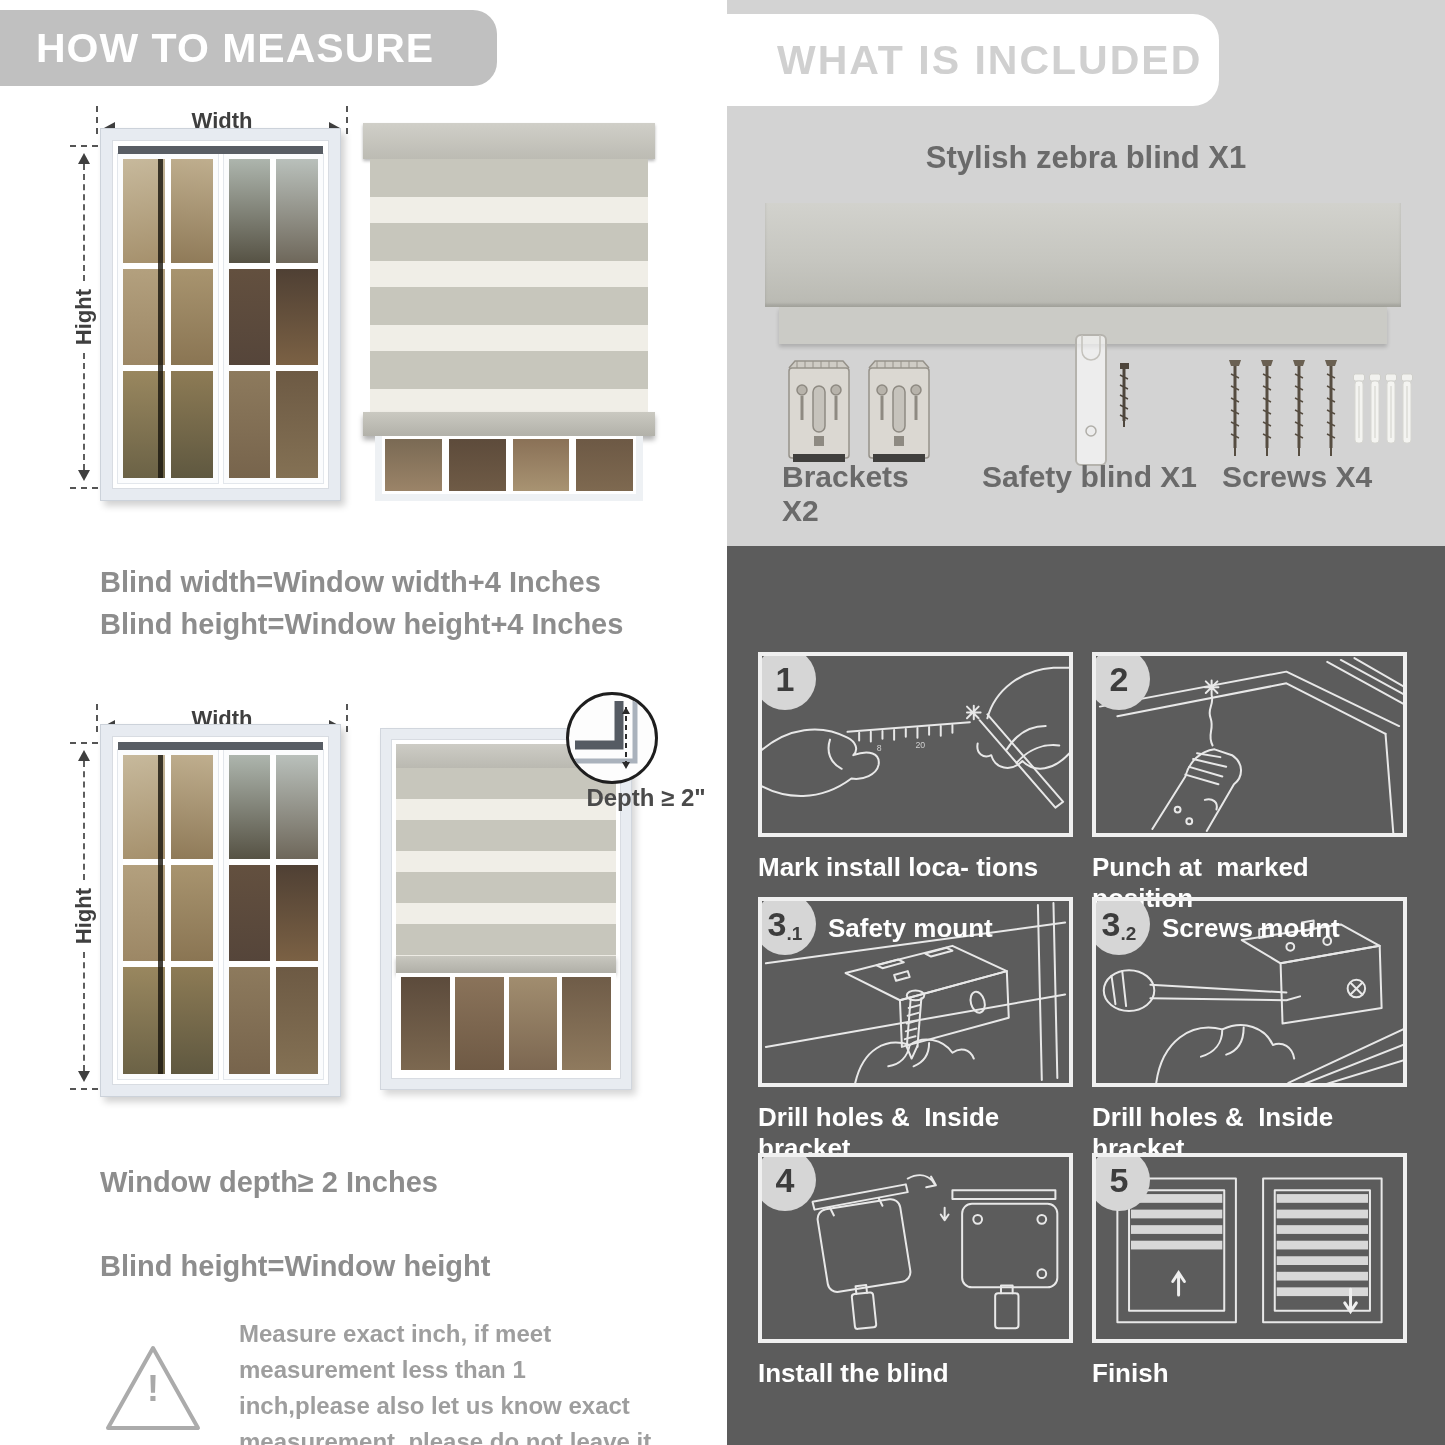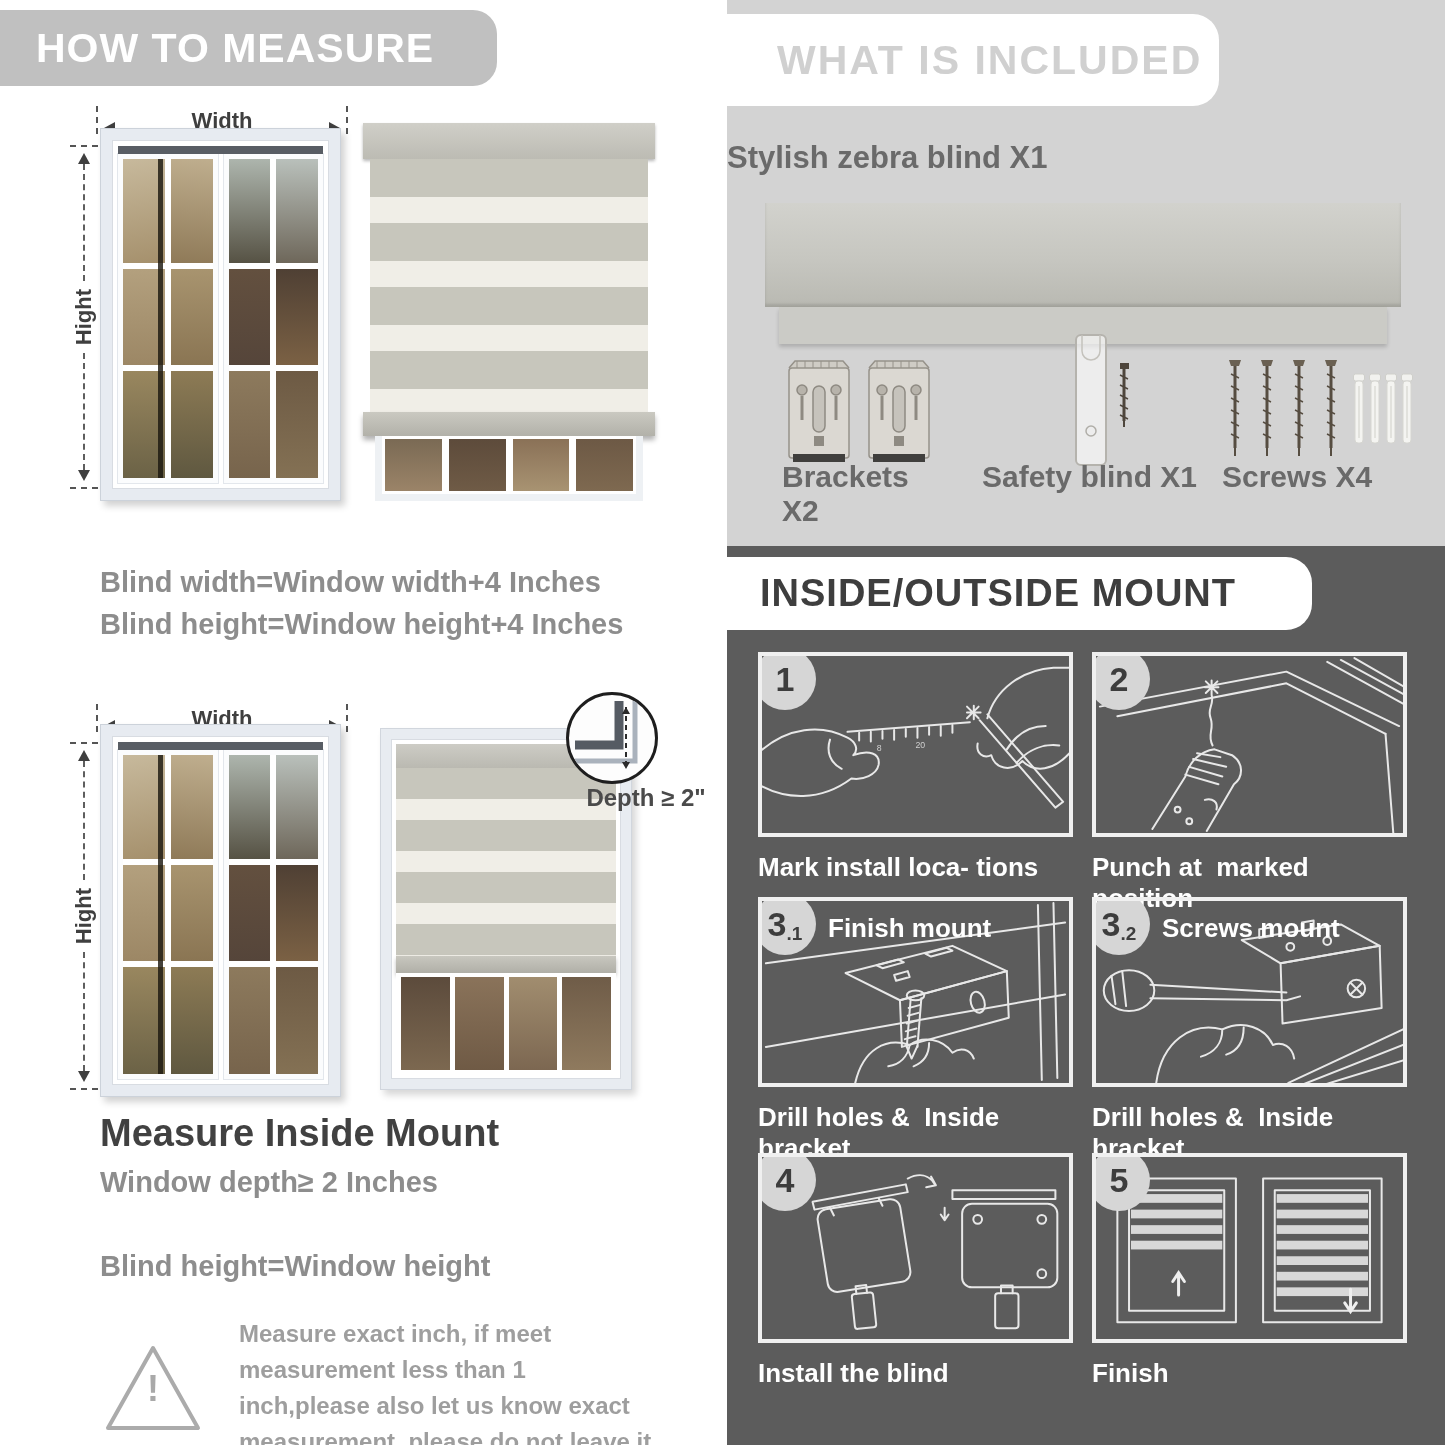--- a/index.html
+++ b/index.html
@@ -93,21 +93,21 @@
   .warn{position:absolute;left:103px;top:1316px;width:560px;display:flex;align-items:center;gap:36px}
   .warn .tri{position:relative;width:100px;height:92px;flex:0 0 auto}
   .warn .bang{position:absolute;left:0;top:26px;width:100px;text-align:center;font-weight:bold;font-size:36px;color:#a9a9a9}
   .warn .wtxt{font-weight:bold;font-size:24px;line-height:36px;color:#9e9e9e;max-width:420px}
 
   
   .panel-light{position:absolute;left:727px;top:0;width:718px;height:546px;background:var(--panel-light)}
   .bar-white{position:absolute;background:#fff;border-radius:0 26px 26px 0;display:flex;align-items:center}
   .bar1{left:0;top:14px;width:492px;height:92px}
   .bar1 span{font-weight:bold;font-size:41px;letter-spacing:2px;color:var(--watermark-text);padding-left:50px}
-  .prod-lbl{position:absolute;left:0;top:140px;width:100%;
+  .prod-lbl{position:absolute;left:0;top:140px;width:100%;text-align:center;
     font-weight:bold;font-size:31px;color:var(--included-text)}
   .headrail{position:absolute;left:38px;top:203px;width:636px;height:104px;
     background:linear-gradient(180deg,#d2d2cd 0%,#c6c6c0 55%,#b9b9b2 100%);
     box-shadow:inset 0 -3px 3px rgba(0,0,0,.12)}
   .headrail .lip{position:absolute;left:14px;right:14px;top:104px;height:37px;
     background:linear-gradient(180deg,#cccccc7 0%,#cbcbc6 60%,#b5b5af 100%);
     background-color:#cbcbc6;box-shadow:0 3px 4px rgba(0,0,0,.18)}
   .inc-item-svg{position:absolute}
   .inc-lbl{position:absolute;top:460px;font-weight:bold;font-size:30px;color:var(--included-text)}
 
@@ -255,21 +255,20 @@
   <div class="mag">
     <svg class="art" width="86" height="86" viewBox="0 0 86 86">
       <path d="M6,50 L50,50 L50,6" fill="none" stroke="#555b63" stroke-width="9"></path>
       <path d="M6,66 L66,66 L66,6" fill="none" stroke="#aab2bc" stroke-width="5"></path>
       <path d="M57,12 L57,74" stroke="#2b2b2b" stroke-width="2" stroke-dasharray="5 4" fill="none"></path>
       <path d="M57,12 l-4,7 h8 z M57,74 l-4,-7 h8 z" fill="#2b2b2b"></path>
     </svg>
   </div>
   <div class="depth-lbl">Depth ≥ 2"</div>
 
-  <h2 class="m-title" style="top:1112px">Measure Inside Mount</h2>
   <p class="m-line" style="top:1166px">Window depth≥ 2 Inches</p>
   <p class="m-line" style="top:1250px">Blind height=Window height</p>
 
   <div class="warn">
     <div class="tri">
       <svg class="art" width="100" height="92" viewBox="0 0 100 92">
         <path d="M50,6 L95,86 L5,86 Z" fill="none" stroke="#ababab" stroke-width="4" stroke-linejoin="round"></path>
       </svg>
       <div class="bang">!</div>
     </div>
@@ -337,23 +336,20 @@
         <use href="#anc" x="166" y="22"></use>
         <use href="#anc" x="182" y="22"></use>
     </svg>
 
     <div class="inc-lbl" style="left:55px;width:170px">Brackets X2</div>
     <div class="inc-lbl" style="left:255px;width:250px">Safety blind X1</div>
     <div class="inc-lbl" style="left:495px;width:180px">Screws X4</div>
   </div>
 
   <div class="panel-dark">
-    <div class="bar-white bar2">
-      <span>INSIDE/OUTSIDE MOUNT</span>
-    </div>
 
     <div class="step" style="left:31px;top:106px">
       <div class="frame" style="height:185px">
         <div class="badge">
           <span class="n">1</span>
             <span class="sub"></span>
         </div>
         <svg class="art" width="307" height="177" viewBox="0 0 316 182">
           <g fill="none" stroke="#e8e8e8" stroke-width="2" stroke-linecap="round" stroke-linejoin="round">
             <path d="M-4,100 C26,72 62,70 88,84 C96,88 100,96 94,102 C110,96 122,100 120,112 C118,122 104,128 92,126 C60,150 24,148 -4,132"></path>
@@ -396,21 +392,21 @@
       </div>
       <div class="caption">Punch at  marked position</div>
     </div>
 
     <div class="step" style="left:31px;top:351px">
       <div class="frame" style="height:190px">
         <div class="badge">
           <span class="n">3</span>
             <span class="sub">.1</span>
         </div>
-        <div class="inlbl">Finish mount</div>
+        <div class="inlbl">Safety mount</div>
         <svg class="art" width="307" height="182" viewBox="0 0 316 187">
           <g fill="none" stroke="#e8e8e8" stroke-width="2" stroke-linecap="round" stroke-linejoin="round">
             <path d="M4,64 L312,22 M4,150 L312,96"></path>
             <path d="M284,4 L288,184 M300,2 L304,182"></path>
             <path d="M86,74 L196,46 L252,72 L142,102 Z"></path>
             <path d="M118,66 l22,-6 l6,3 l-22,6 z M168,54 l22,-6 l6,3 l-22,6 z"></path>
             <path d="M136,76 l14,-4 l2,6 l-14,4 z"></path>
             <path d="M142,102 L252,72 L254,120 L144,150 Z"></path>
             <ellipse cx="222" cy="104" rx="7" ry="11" transform="rotate(-15 222 104)"></ellipse>
             <ellipse cx="158" cy="97" rx="9" ry="5"></ellipse>

